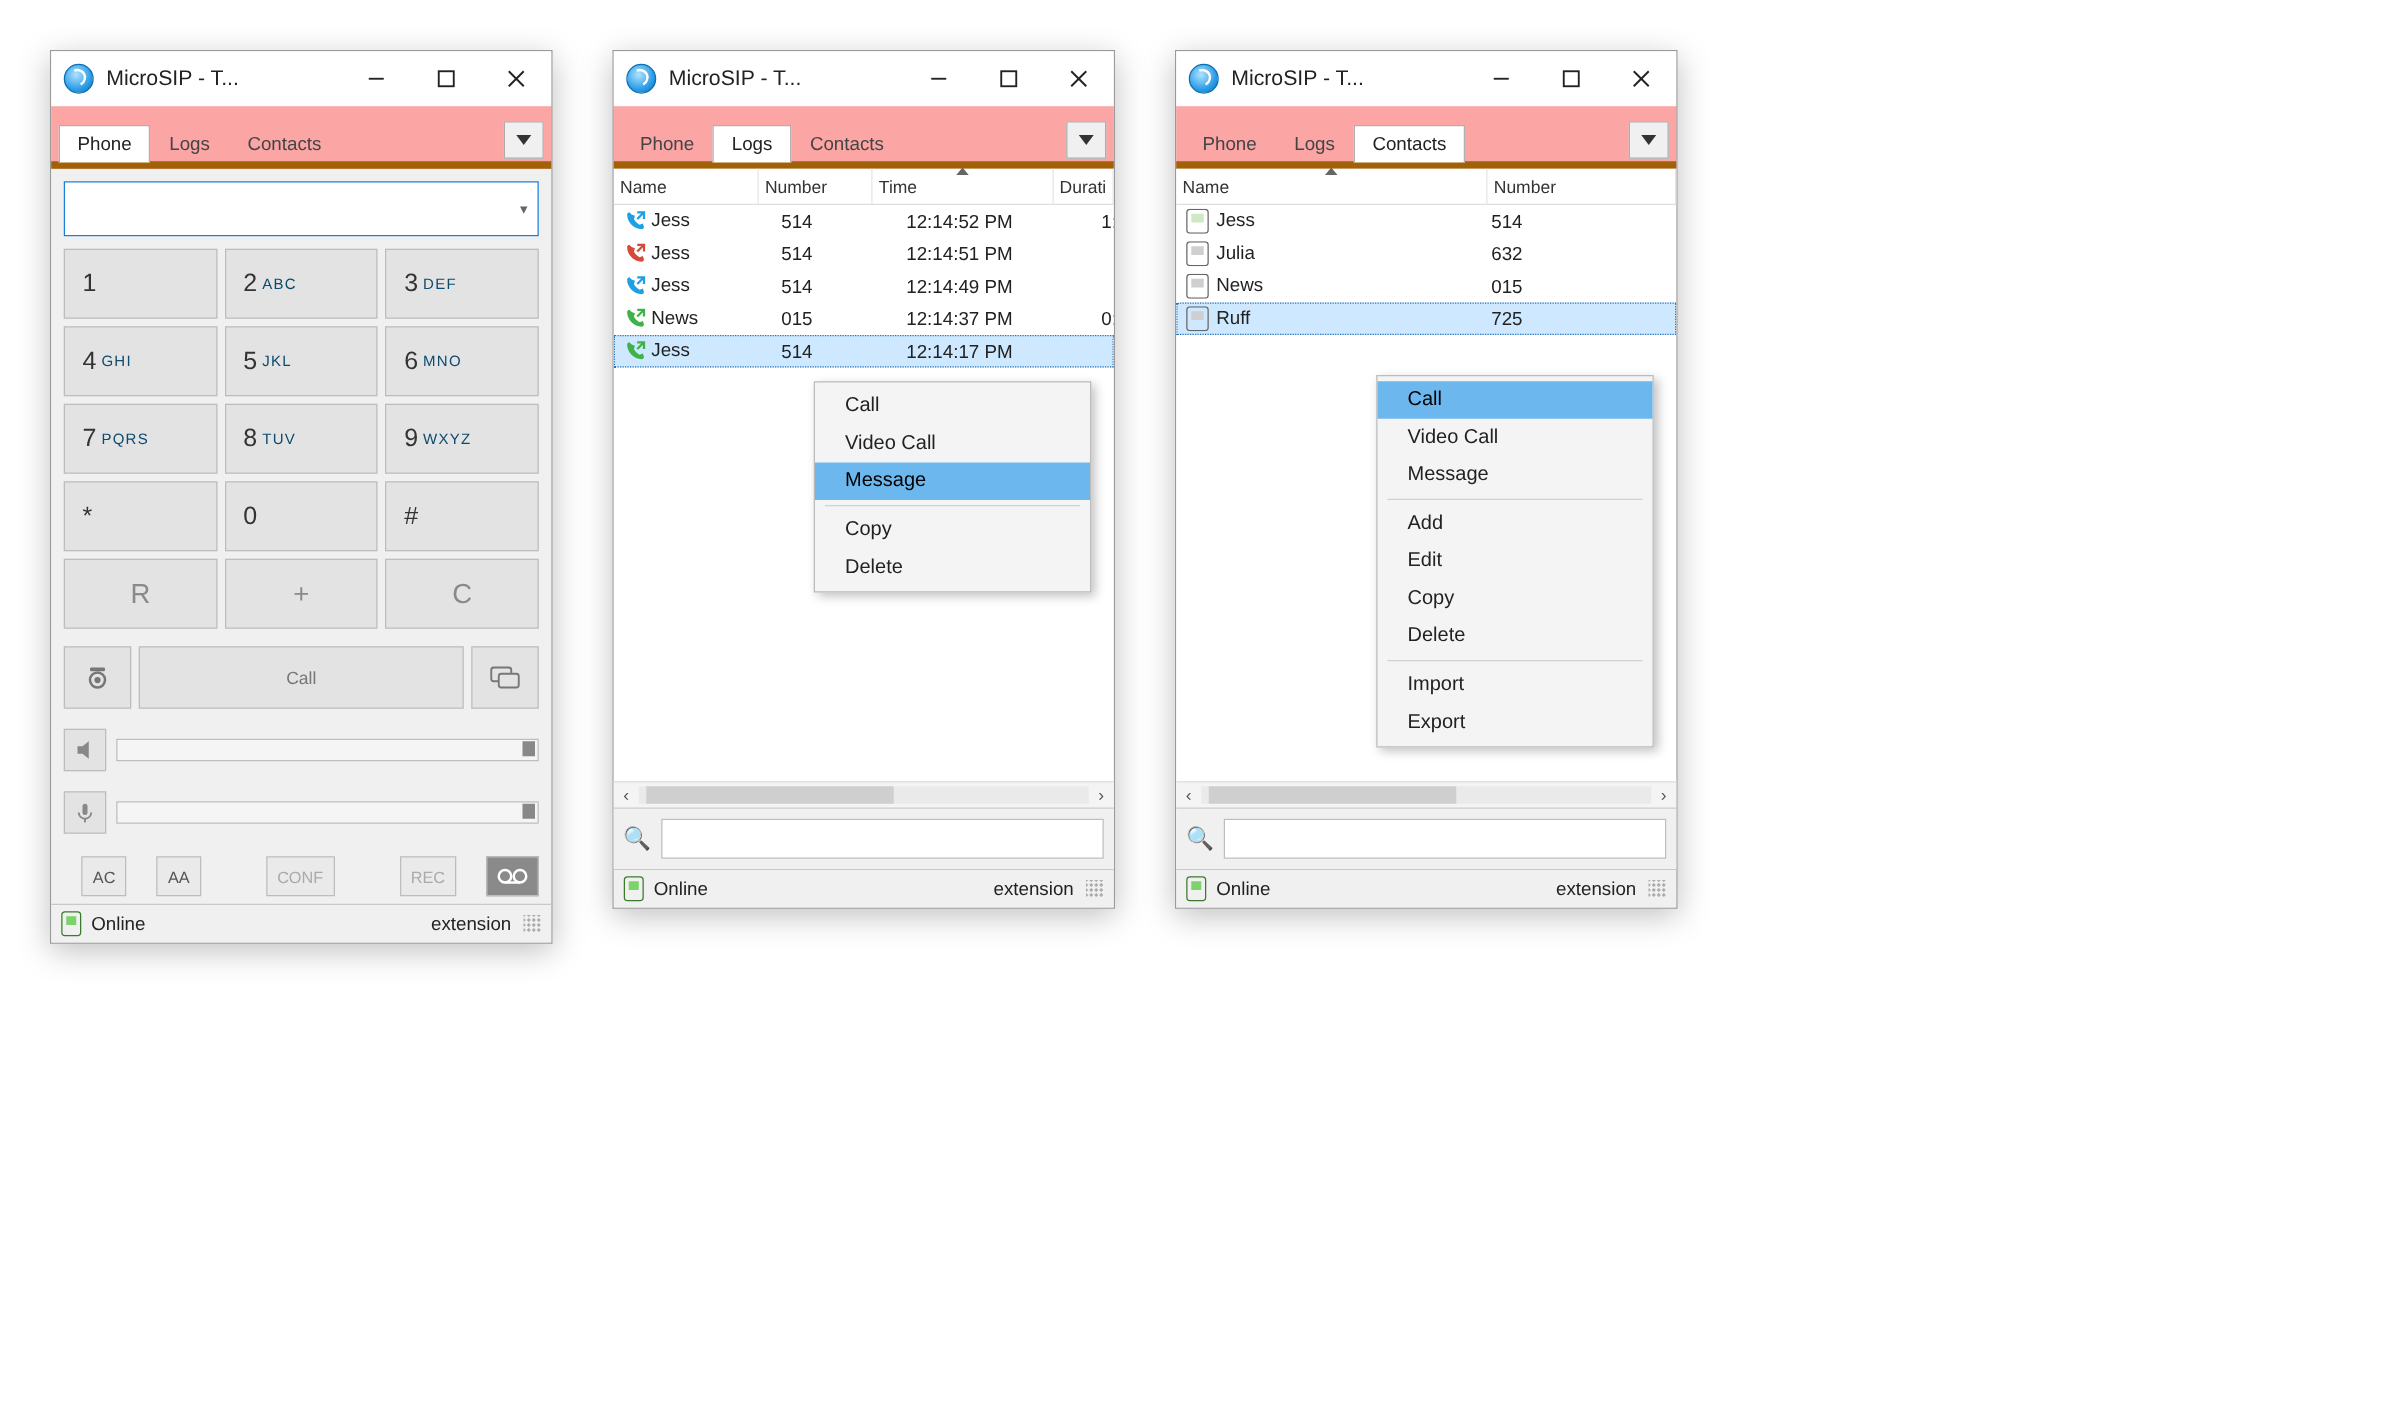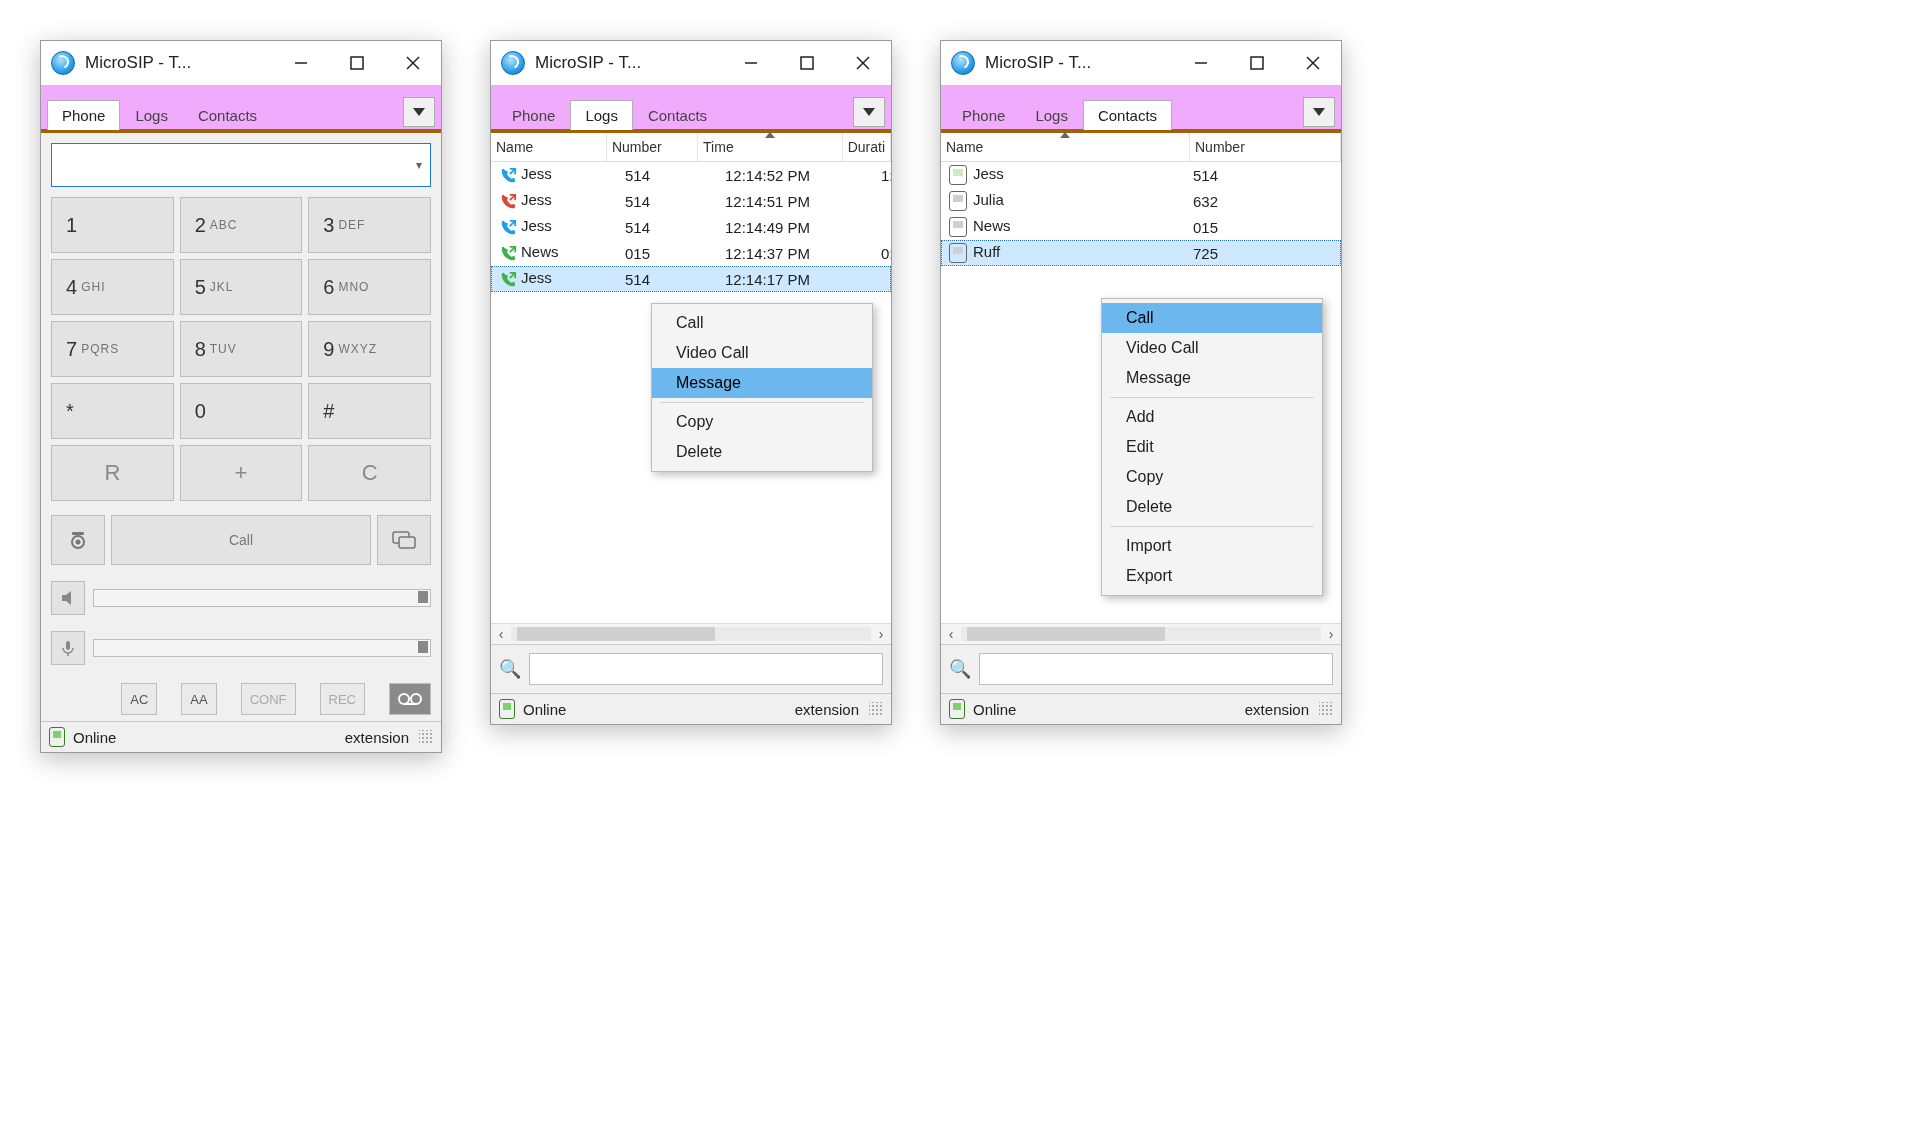--- a/index.html
+++ b/index.html
@@ -54,22 +54,22 @@
   .winbtn {
     width: 56px; height: 44px;
     display: flex; align-items: center; justify-content: center;
     font-size: 18px;
   }
   .winbtn svg { display:block; }
   
   .tabrow {
     display: flex;
     align-items: flex-end;
-    background: #f0abfc;
-    border-bottom: 4px solid #a16207;
+    background: #fca5a5;
+    border-bottom: 6px solid #a16207;
     padding: 6px 6px 0 6px;
     height: 38px;
     position: relative;
   }
   .tab {
     padding: 6px 14px 6px 14px;
     border: 1px solid #b8b8b8;
     border-bottom: none;
     background: #f0f0f0;
     font-size: 15px;
@@ -106,39 +106,39 @@
     color:#666;font-size:12px;
   }
   .keypad {
     display:grid; grid-template-columns:repeat(3,1fr); gap:6px; margin-top:10px;
   }
   .key {
     height:54px; background:#e3e3e3; border:1px solid #bdbdbd;
     display:flex; align-items:center; justify-content:flex-start;
     padding-left:14px; font-size:20px; color:#333;
   }
-  .key .sub { font-size:12px; color:#737373; margin-left:4px; letter-spacing:1px;}
+  .key .sub { font-size:12px; color:#0c4a6e; margin-left:4px; letter-spacing:1px;}
   .key.center { justify-content:center; padding-left:0; color:#8a8a8a; font-size:22px;}
   .callrow { display:flex; gap:6px; margin-top:14px;}
   .callrow .btn {
     height:48px; background:#e3e3e3; border:1px solid #bdbdbd;
     display:flex;align-items:center;justify-content:center;
   }
   .callrow .small{width:52px;}
   .callrow .main{flex:1; color:#777;}
   .slider-row{display:flex;align-items:center;gap:8px;margin-top:16px;}
   .slider-row .ico{
     width:32px;height:32px;border:1px solid #bdbdbd;background:#e3e3e3;
     display:flex;align-items:center;justify-content:center;color:#888;
   }
   .slider{flex:1;height:16px;border:1px solid #bdbdbd;background:#f5f5f5;position:relative;}
   .slider .thumb{position:absolute;right:2px;top:1px;width:10px;height:12px;background:#888;}
   .btnrow{display:flex;gap:24px;justify-content:flex-end;margin-top:18px;}
   .pillbtn{height:30px;padding:0 8px;border:1px solid #bdbdbd;background:#eaeaea;font-size:13px;color:#555;display:flex;align-items:center;}
-  .pillbtn.dis{color:#aaa;}
+  .pillbtn.dis{color:#aaa;margin-left:28px;}
   .pillbtn.dark{background:#8a8a8a;color:#fff;}
 
   
   .listbody{background:#fff;flex:1;display:flex;flex-direction:column;min-height:560px; position:relative;}
   .cols{display:flex;border-bottom:1px solid #ddd;font-size:14px;color:#333;}
   .cols .col{padding:6px 5px;border-right:1px solid #e5e5e5;position:relative;}
   .cols .col.sort::after{content:"";position:absolute;top:-1px;left:50%;transform:translateX(-50%);width:0;height:0;border-left:5px solid transparent;border-right:5px solid transparent;border-bottom:6px solid #666;}
   .rows{flex:1;overflow:hidden;}
   .row{display:flex;font-size:15px;height:26px;align-items:center;}
   .row .cell{padding:0 8px;overflow:hidden;white-space:nowrap;}

